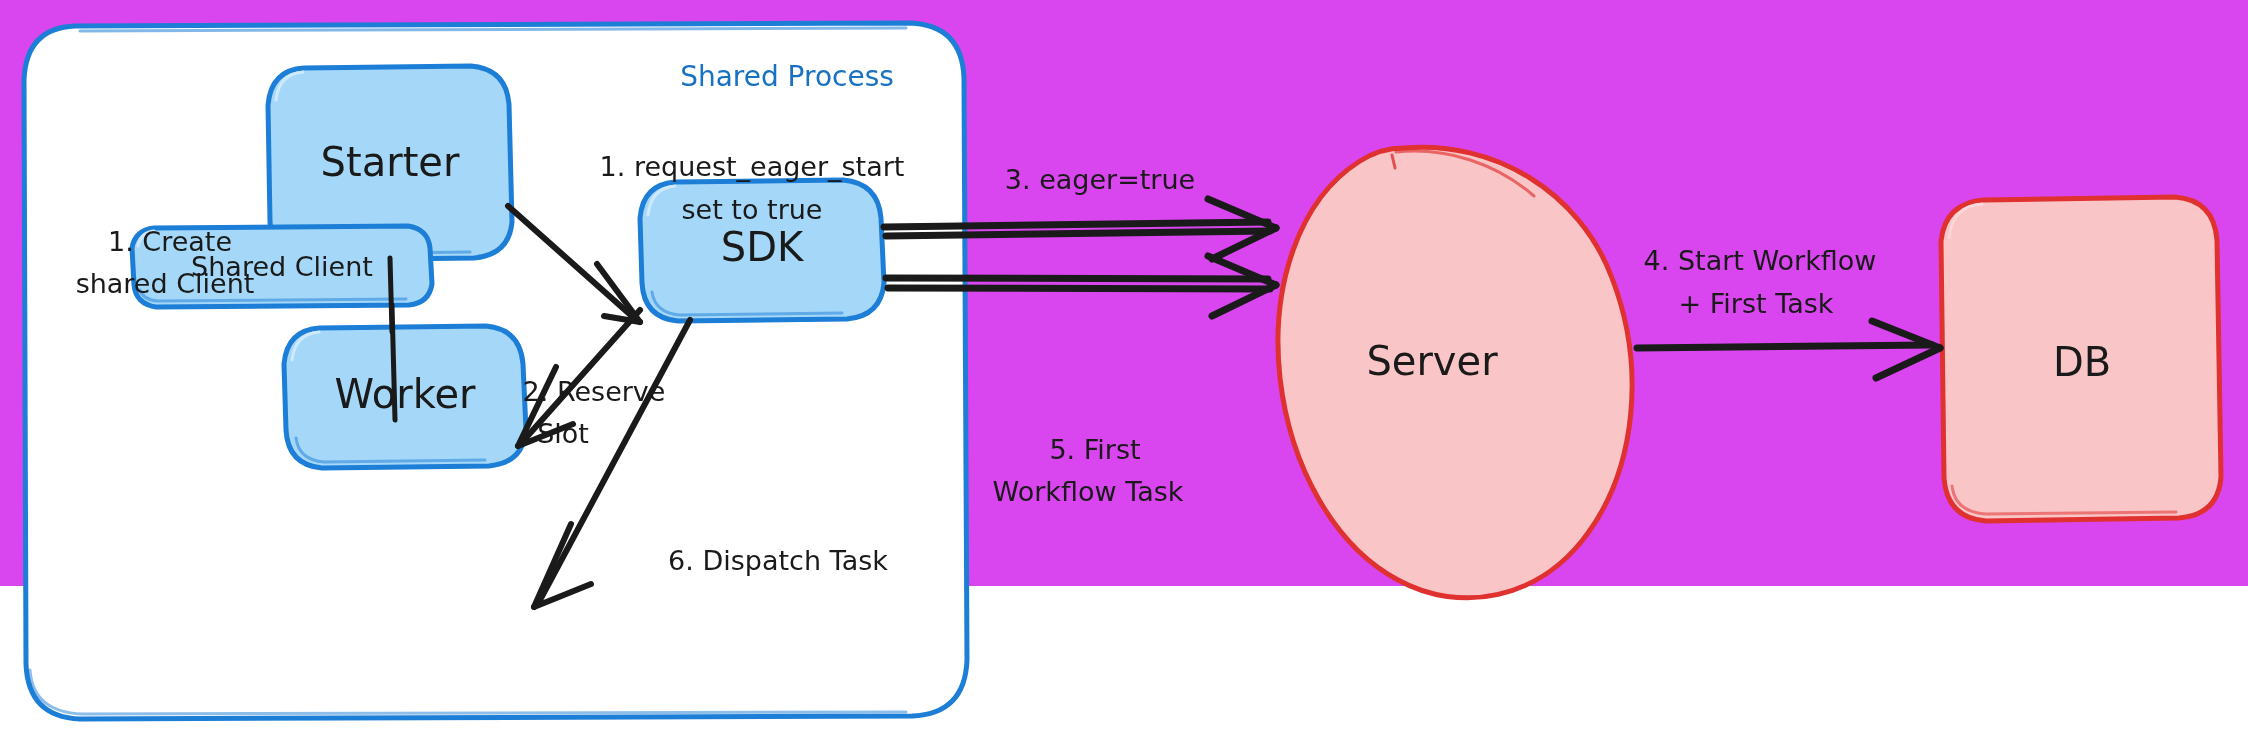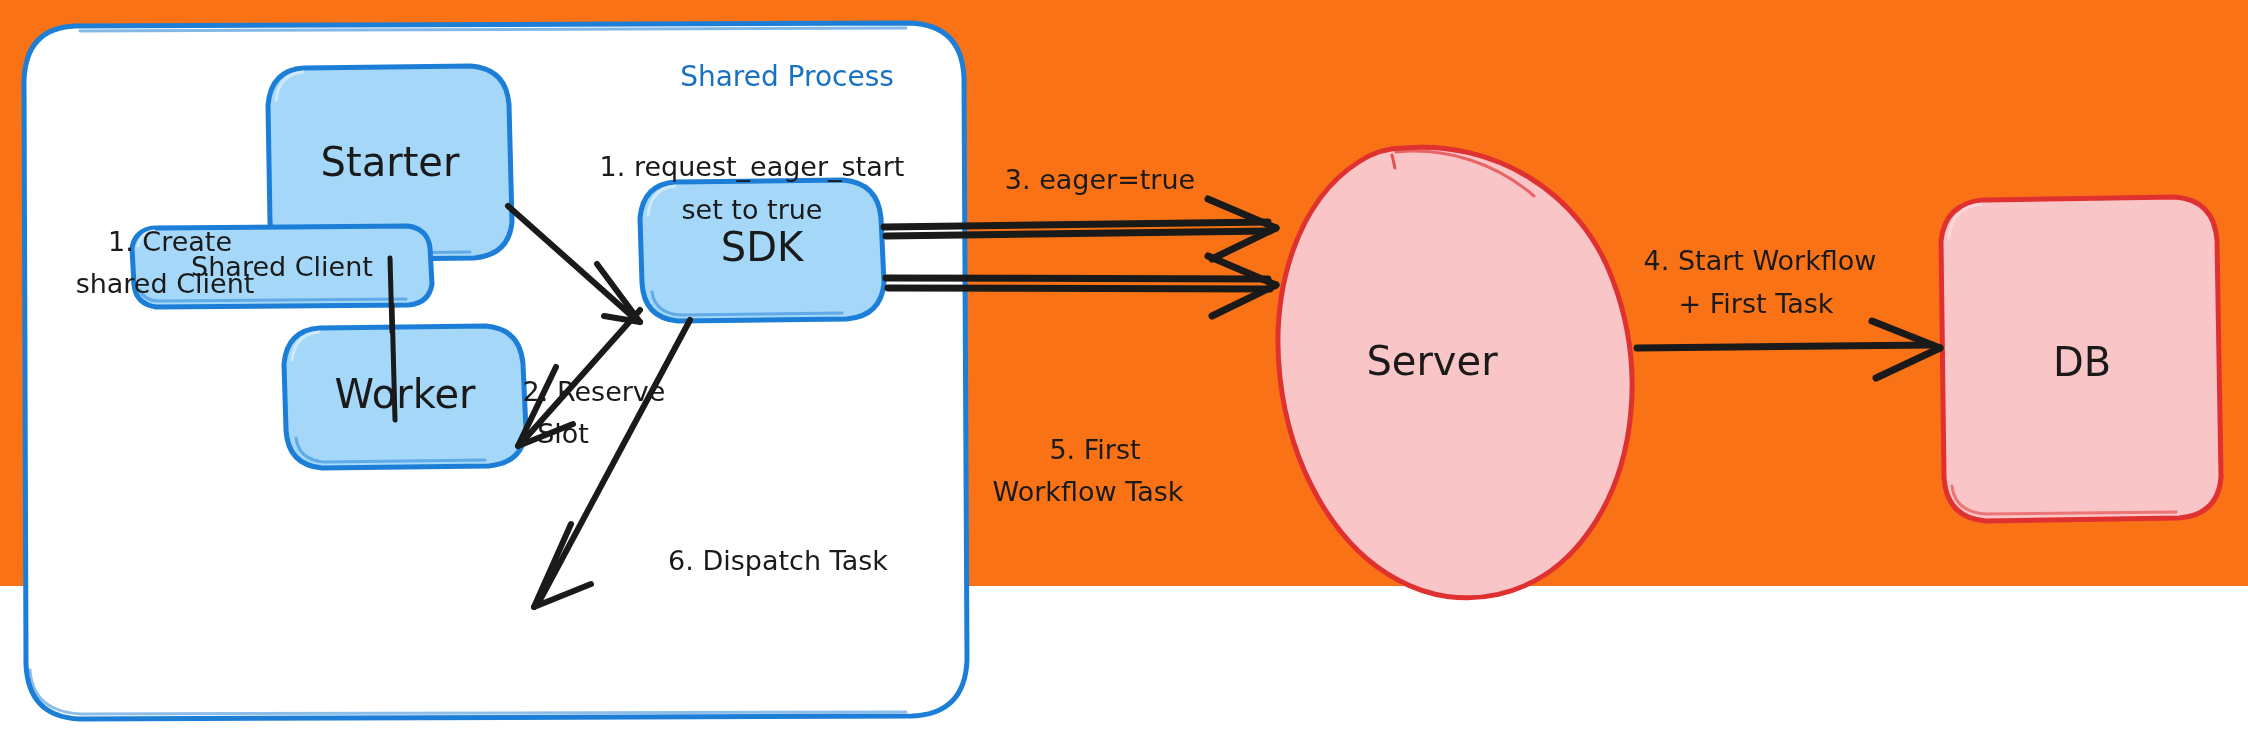--- a/index.html
+++ b/index.html
@@ -10,21 +10,21 @@
   body {
     width: 2248px;
     height: 754px;
     font-family: "DejaVu Sans", sans-serif;
     overflow: hidden;
   }
   #diagram-root {
     position: relative;
     width: 2248px;
     height: 586px;
-    background: #f97316;
+    background: #d946ef;
   }
   svg.canvas {
     position: absolute;
     top: 0;
     left: 0;
     width: 2248px;
     height: 754px;
   }
   .node-label {
     font-family: "DejaVu Sans", sans-serif;

